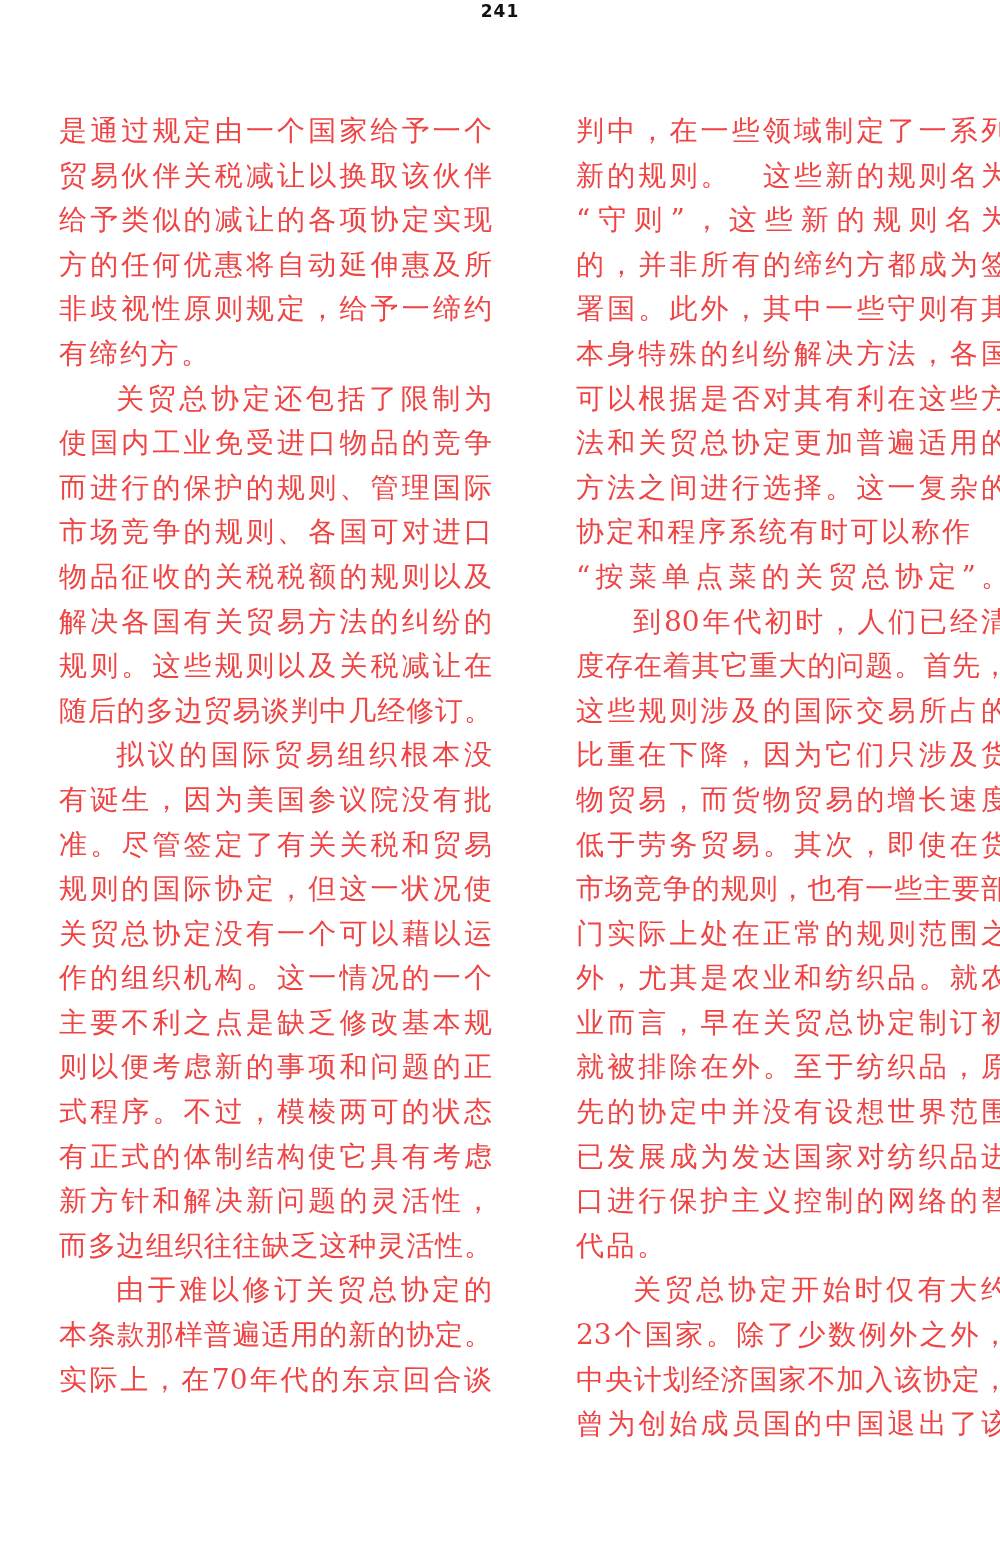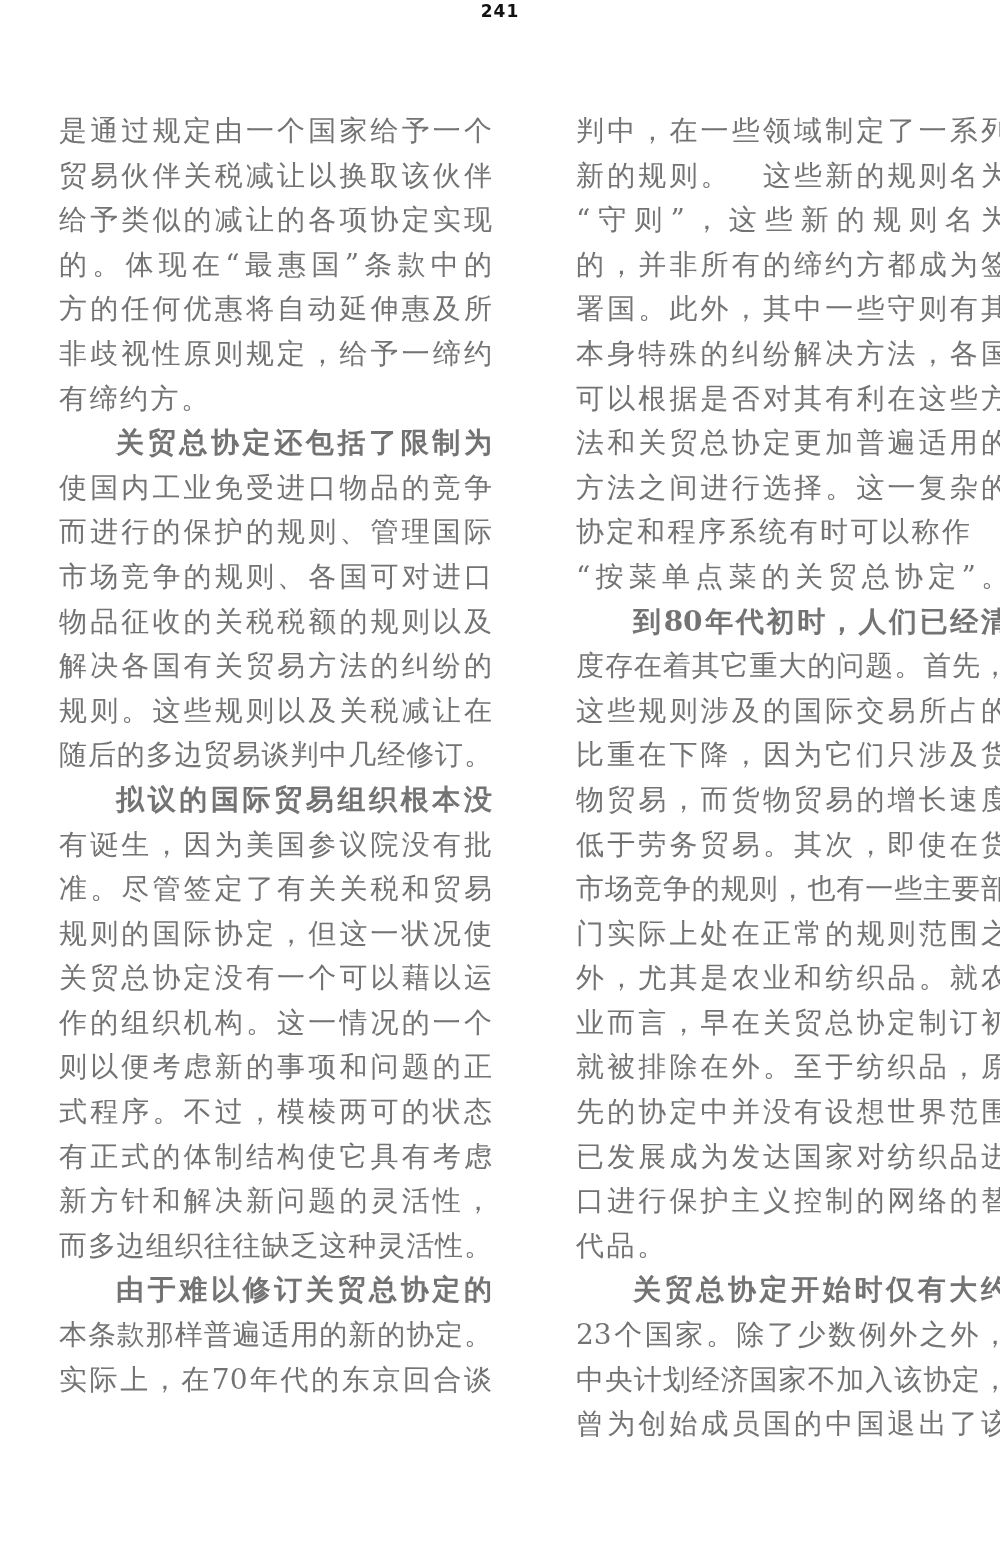--- a/index.html
+++ b/index.html
@@ -28,69 +28,68 @@
     font-weight: 600;
     letter-spacing: 1px;
     font-family: "DejaVu Sans", "Liberation Sans", sans-serif;
     color: #111111;
   }
   .col {
     position: absolute;
     top: 109px;
     width: 433px;
     font-size: 28px;
-    color: #737373;
+    color: #ef4444;
   }
   .col-left  { left: 59px;  }
   .col-right { left: 576px; }
   .line {
     height: 44.6px;
     line-height: 44.6px;
     text-align: justify;
     text-align-last: justify;
     text-justify: inter-character;
     overflow: visible;
   }
   .line.indent {
     text-indent: 57px;
-    font-weight: bold;
   }
   .line.end {
     text-align-last: left;
     letter-spacing: 2.5px;
   }
 </style>
 </head>
 <body>
 
 <div class="page">
   <div class="page-number">241</div>
 
   <div class="col col-left">
       <div class="line">是通过规定由一个国家给予一个</div>
       <div class="line">贸易伙伴关税减让以换取该伙伴</div>
       <div class="line">给予类似的减让的各项协定实现</div>
-      <div class="line">的。体现在“最惠国”条款中的</div>
       <div class="line">方的任何优惠将自动延伸惠及所</div>
       <div class="line">非歧视性原则规定，给予一缔约</div>
       <div class="line end">有缔约方。</div>
       <div class="line indent">关贸总协定还包括了限制为</div>
       <div class="line">使国内工业免受进口物品的竞争</div>
       <div class="line">而进行的保护的规则、管理国际</div>
       <div class="line">市场竞争的规则、各国可对进口</div>
       <div class="line">物品征收的关税税额的规则以及</div>
       <div class="line">解决各国有关贸易方法的纠纷的</div>
       <div class="line">规则。这些规则以及关税减让在</div>
       <div class="line">随后的多边贸易谈判中几经修订。</div>
       <div class="line indent">拟议的国际贸易组织根本没</div>
       <div class="line">有诞生，因为美国参议院没有批</div>
       <div class="line">准。尽管签定了有关关税和贸易</div>
       <div class="line">规则的国际协定，但这一状况使</div>
       <div class="line">关贸总协定没有一个可以藉以运</div>
       <div class="line">作的组织机构。这一情况的一个</div>
+      <div class="line">主要不利之点是缺乏修改基本规</div>
       <div class="line">则以便考虑新的事项和问题的正</div>
       <div class="line">式程序。不过，模棱两可的状态</div>
       <div class="line">有正式的体制结构使它具有考虑</div>
       <div class="line">新方针和解决新问题的灵活性，</div>
       <div class="line">而多边组织往往缺乏这种灵活性。</div>
       <div class="line indent">由于难以修订关贸总协定的</div>
       <div class="line">本条款那样普遍适用的新的协定。</div>
       <div class="line">实际上，在70年代的东京回合谈</div>
     </div>
 

